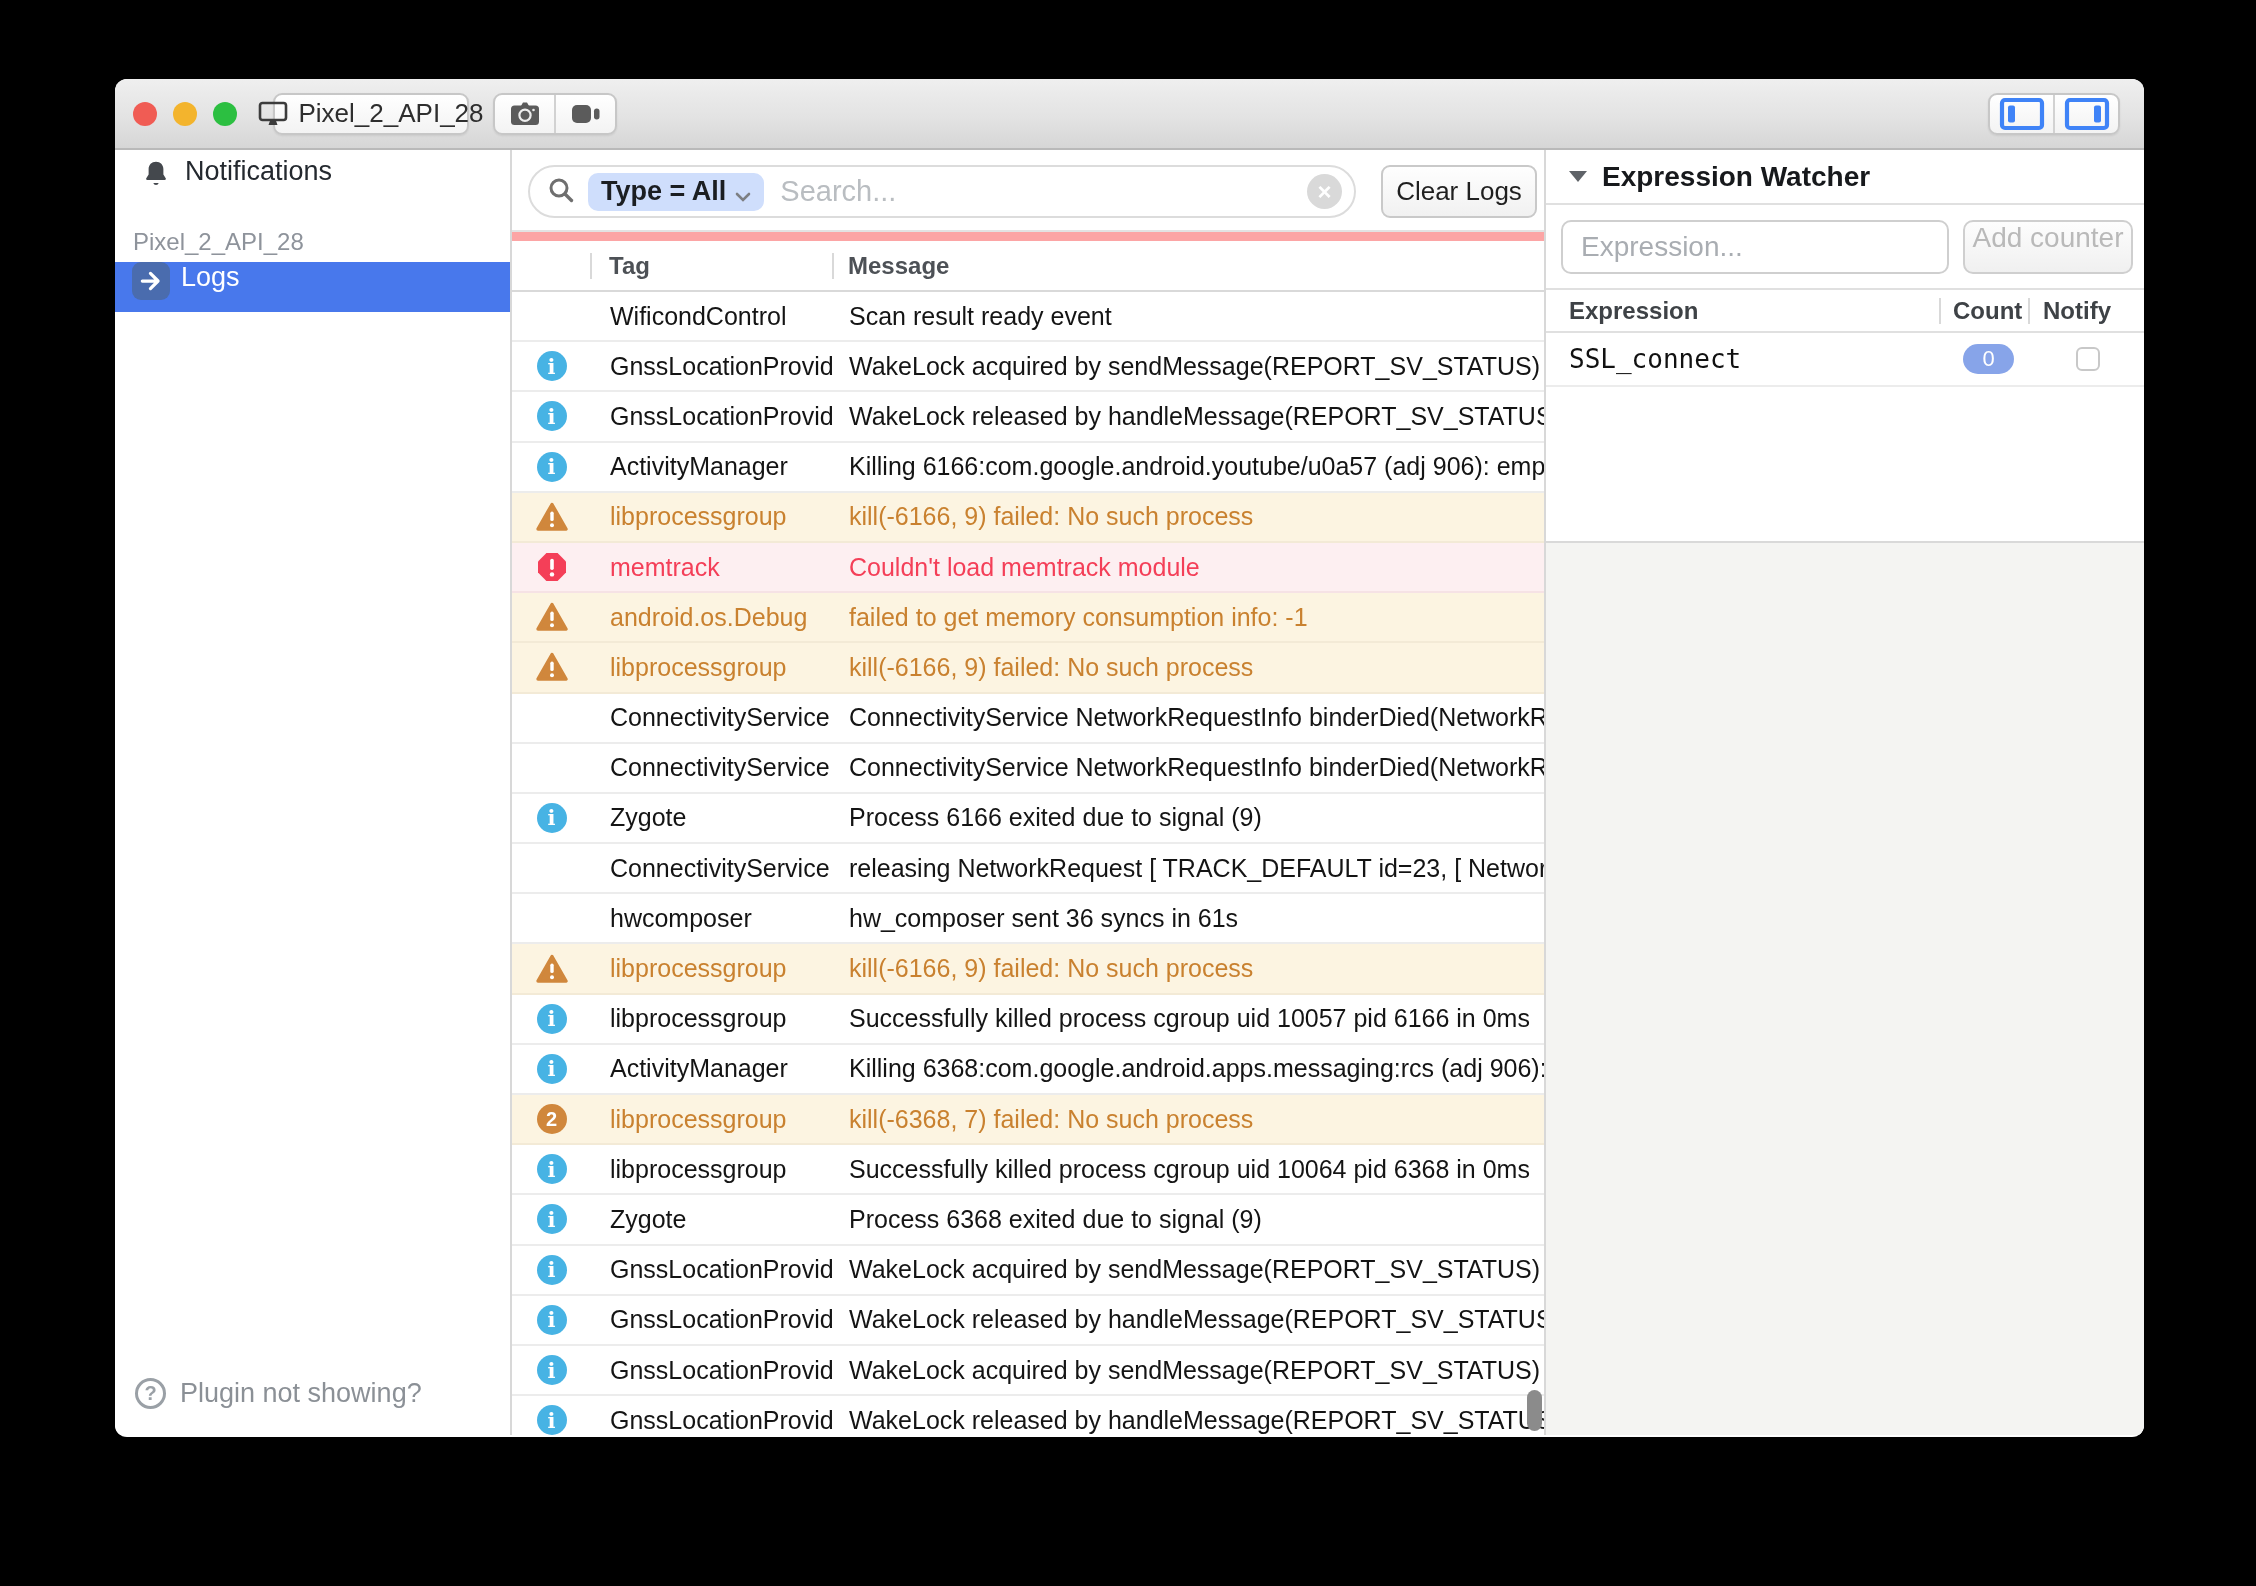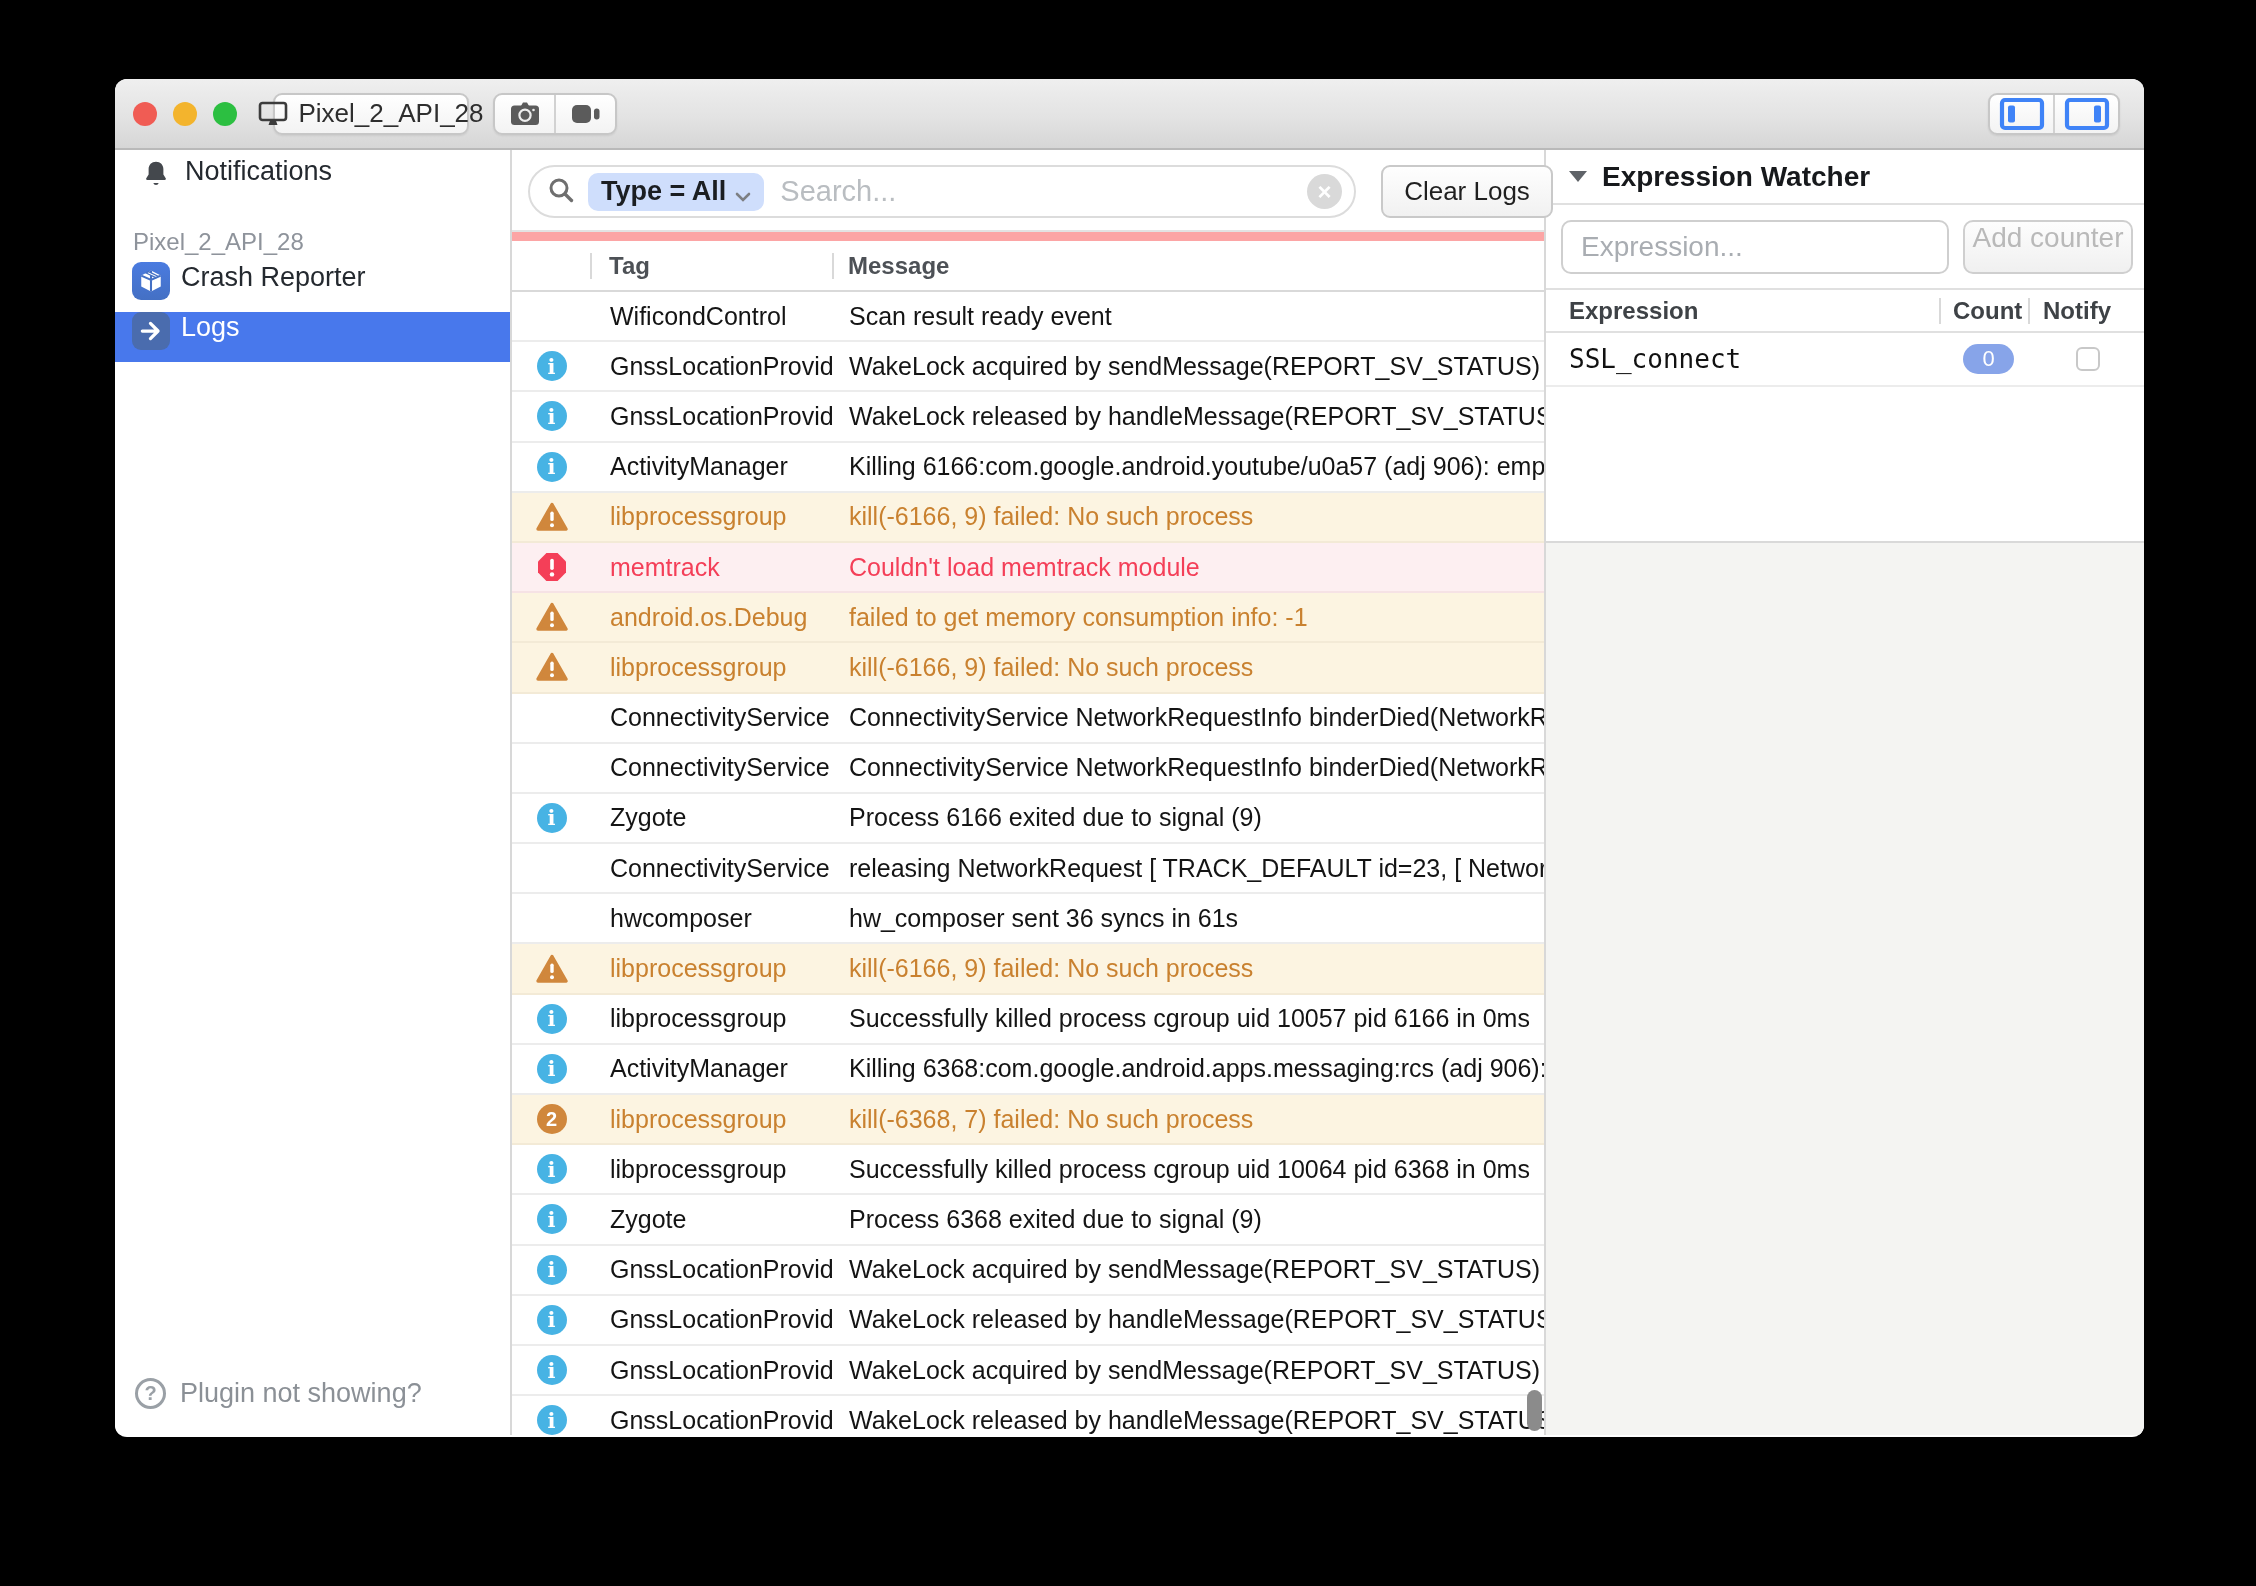--- a/index.html
+++ b/index.html
@@ -55,21 +55,21 @@
                  border-radius:27px; display:flex; align-items:center; background:#fff; }
   .mag { margin-left:17px; flex:none; }
   .filter-chip { margin-left:13px; background:#cfdefc; border-radius:10px; height:38px; padding:0 13px;
                  display:flex; align-items:center; gap:9px; font-size:27px; font-weight:700; color:#1b1e22; flex:none; }
   .chip-caret { margin-top:3px; }
   .search-input { flex:1; border:none; outline:none; margin-left:16px; font-size:29px; color:#333;
                   font-family:"Liberation Sans",sans-serif; background:transparent; min-width:50px; }
   .search-input::placeholder { color:#b9bdc1; }
   .clear-x { width:35px; height:35px; border-radius:50%; background:#d9d9d9; color:#fff; margin-right:12px;
              display:flex; align-items:center; justify-content:center; font-size:24px; font-weight:700; flex:none; }
-  .clear-logs { position:absolute; left:869px; top:15px; width:172px; height:53px;
+  .clear-logs { position:absolute; left:869px; top:15px; width:156px; height:53px;
                 background:linear-gradient(180deg,#fefefe,#f1f1f1); border:2px solid #c9c9c9; border-radius:9px;
                 font-size:26px; color:#1f1f1f; display:flex; align-items:center; justify-content:center; }
 
   .log-head { height:51px; border-bottom:2px solid #d9d9d9; display:flex; align-items:center; flex:none;
               font-size:24px; font-weight:700; color:#4d5156; background:#fff;margin-top:9px; }
   .hsep { width:2px; height:26px; background:#d9d9d9; flex:none; }
   .hc-icon { width:78px; flex:none; }
   .hc-tag  { width:240px; flex:none; padding-left:17px; }
   .hc-msg  { flex:1; padding-left:14px; }
 
@@ -184,30 +184,20 @@
         <div class="side-item item-notifications">
           <span class="glyph">
             <svg width="30" height="32" viewBox="0 0 24 26">
                 <path d="M12 2.2c-3.6 0-6 2.6-6 6v4.4l-1.9 3.1c-.4.6.1 1.4.8 1.4h14.2c.7 0 1.2-.8.8-1.4L18 12.6V8.2c0-3.4-2.4-6-6-6z" fill="#44484d"></path>
                 <path d="M9.8 19.4a2.3 2.3 0 0 0 4.4 0z" fill="#44484d"></path>
               </svg>
           </span>
           <span class="lbl">Notifications</span>
         </div>
         <div class="device-label">Pixel_2_API_28</div>
-        <div class="side-item">
-          <span class="glyph plugin-icon crash-icon">
-            <svg width="26" height="26" viewBox="0 0 24 24">
-                <path d="M12 2.3L21 7v10l-9 4.7L3 17V7z" fill="#fff"></path>
-                <path d="M12 2.3V11M3 7l9 4 9-4M12 21.7V11" stroke="#4470c4" stroke-width="1.9" fill="none"></path>
-                <path d="M7.5 4.6l9 4.3 2-1.3-8.8-4.3z" fill="#fff" stroke="#4470c4" stroke-width="1.2"></path>
-              </svg>
-          </span>
-          <span class="lbl">Crash Reporter</span>
-        </div>
         <div class="side-item item-selected">
           <span class="glyph plugin-icon logs-icon">
             <svg width="26" height="26" viewBox="0 0 24 24">
                 <path d="M4 12h14M11.5 5L18.5 12 11.5 19" stroke="#fff" stroke-width="3" fill="none" stroke-linecap="round" stroke-linejoin="round"></path>
               </svg>
           </span>
           <span class="lbl">Logs</span>
         </div>
         <div class="help-row">
           <span class="help-circle">?</span>

